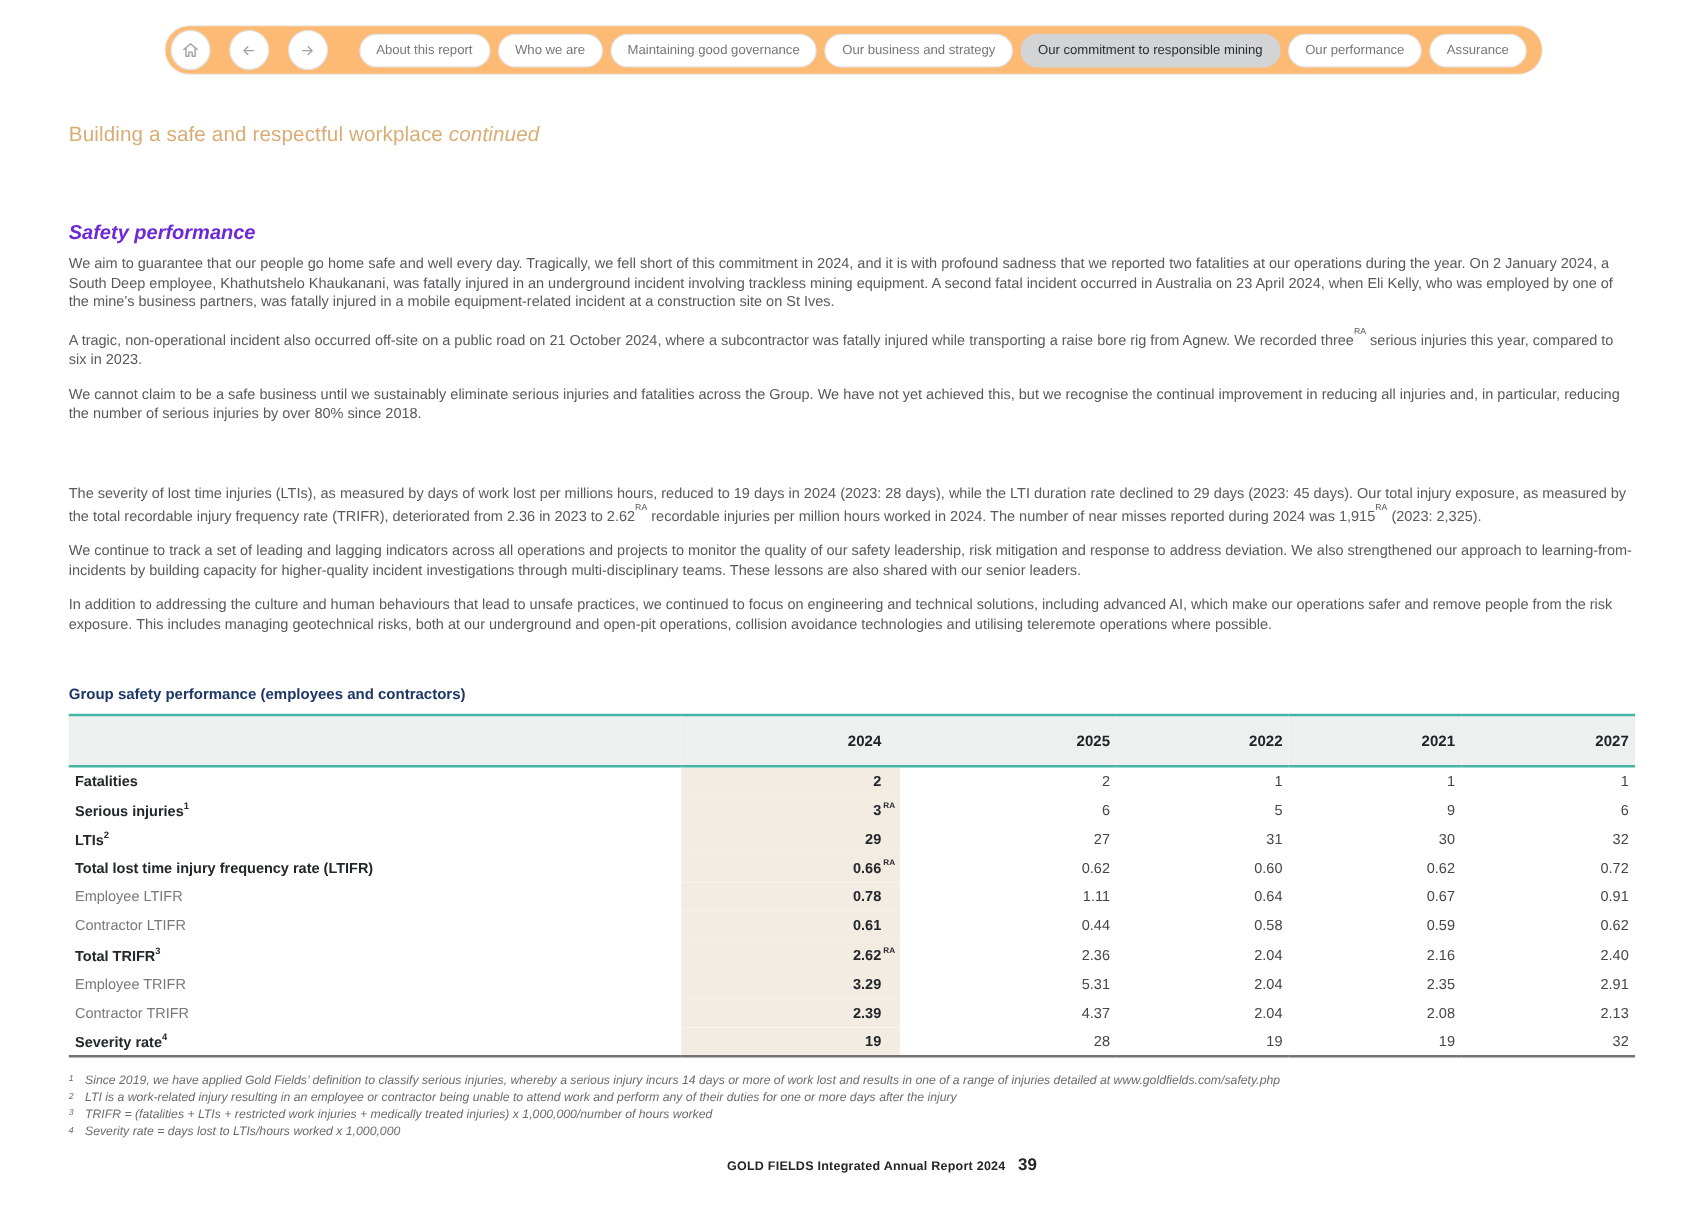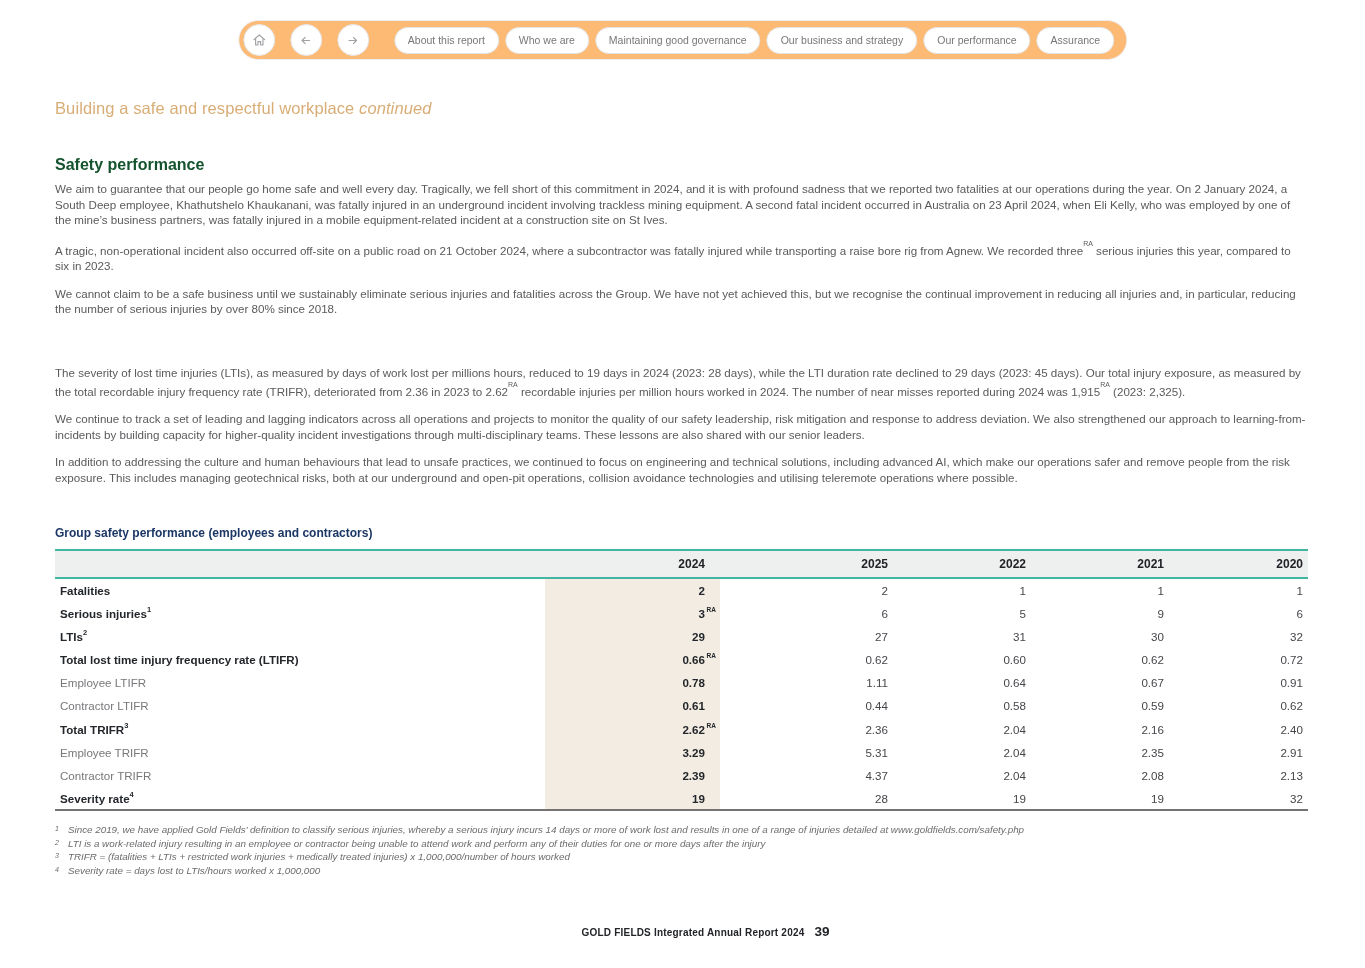--- a/index.html
+++ b/index.html
@@ -27,34 +27,34 @@
     height:27px; display:flex; align-items:center; white-space:nowrap;
     border:1px solid #e3e4e6; border-radius:14px; background:#fff;
     padding:0 13px; font-size:10.5px; color:#76777a; cursor:pointer;
   }
   .pill.active { background:#d3d4d5; border-color:#d3d4d5; color:#2c2d30; }
 
   
   .content { position:absolute; left:55px; right:57px; top:99px; }
   .section-heading { font-size:16.5px; color:#d9ad76; letter-spacing:0.1px; }
   .section-heading .cont { font-style:italic;text-align:right; }
-  .h2 { margin-top:38px; font-size:16px; font-weight:bold; color:#14532d; }
+  .h2 { margin-top:60px; font-size:16px; font-weight:bold; color:#6d28d9;font-style:italic; }
 
   .cols { display:flex; gap:36px; margin-top:7px;flex-direction:column; }
   .col { flex:1; }
   .col p { margin:0 0 12px 0; font-size:11.6px; line-height:15.6px; color:#595a5c; }
   sup.ra { font-size:7px; color:#595a5c; position:relative; top:-4px; letter-spacing:0; }
 
   
   .table-section { margin-top:29px; }
   .table-title { font-size:12px; font-weight:bold; color:#1c3765; margin-bottom:9px; }
   table.safety { width:100%; border-collapse:collapse; table-layout:fixed; }
   table.safety thead th {
     background:#eef0ef; border-top:2px solid #45b5a3; border-bottom:2px solid #45b5a3;
-    height:28px; font-size:12px; font-weight:bold; color:#212327;
+    height:41px; font-size:12px; font-weight:bold; color:#212327;
     text-align:right; padding:0 5px 0 0;
   }
   table.safety thead th.label-h { text-align:left; padding-left:5px; }
   table.safety thead th.y2024h { padding-right:15px; }
   table.safety tbody td {
     height:23.2px; font-size:11.6px; color:#45464a; text-align:right; padding:0 5px 0 0;margin-left:47px;
   }
   table.safety tbody td.label { text-align:left; padding-left:5px; font-weight:bold; color:#23262a; }
   table.safety tbody tr.sub td.label { font-weight:normal; color:#77787b; }
   table.safety tbody td.y2024 {
@@ -103,20 +103,21 @@
         <path d="M6 12 H17.5"></path>
           <path d="M13 7 L18 12 L13 17"></path>
       </svg>
     </span>
   </div>
   <div class="pills">
       <div class="pill">About this report</div>
       <div class="pill">Who we are</div>
       <div class="pill">Maintaining good governance</div>
       <div class="pill">Our business and strategy</div>
+      <div class="pill active">Our commitment to responsible mining</div>
       <div class="pill">Our performance</div>
       <div class="pill">Assurance</div>
     </div>
 </div>
 
 <div class="content">
 
   <div class="section-heading">
     <span>Building a safe and respectful workplace</span>
     <span class="cont">continued</span>
@@ -148,21 +149,21 @@
           <col style="width:138px">
           <col style="width:139px">
       </colgroup>
       <thead>
         <tr>
           <th class="label-h"></th>
         <th class="y2024h">2024</th>
             <th class="">2025</th>
             <th class="">2022</th>
             <th class="">2021</th>
-            <th class="">2020</th>
+            <th class="">2027</th>
           </tr>
       </thead>
       <tbody>
           <tr class="">
             <td class="label">Fatalities</td>
             <td class="y2024">2</td>
             <td>2</td>
             <td>1</td>
             <td>1</td>
             <td>1</td>

